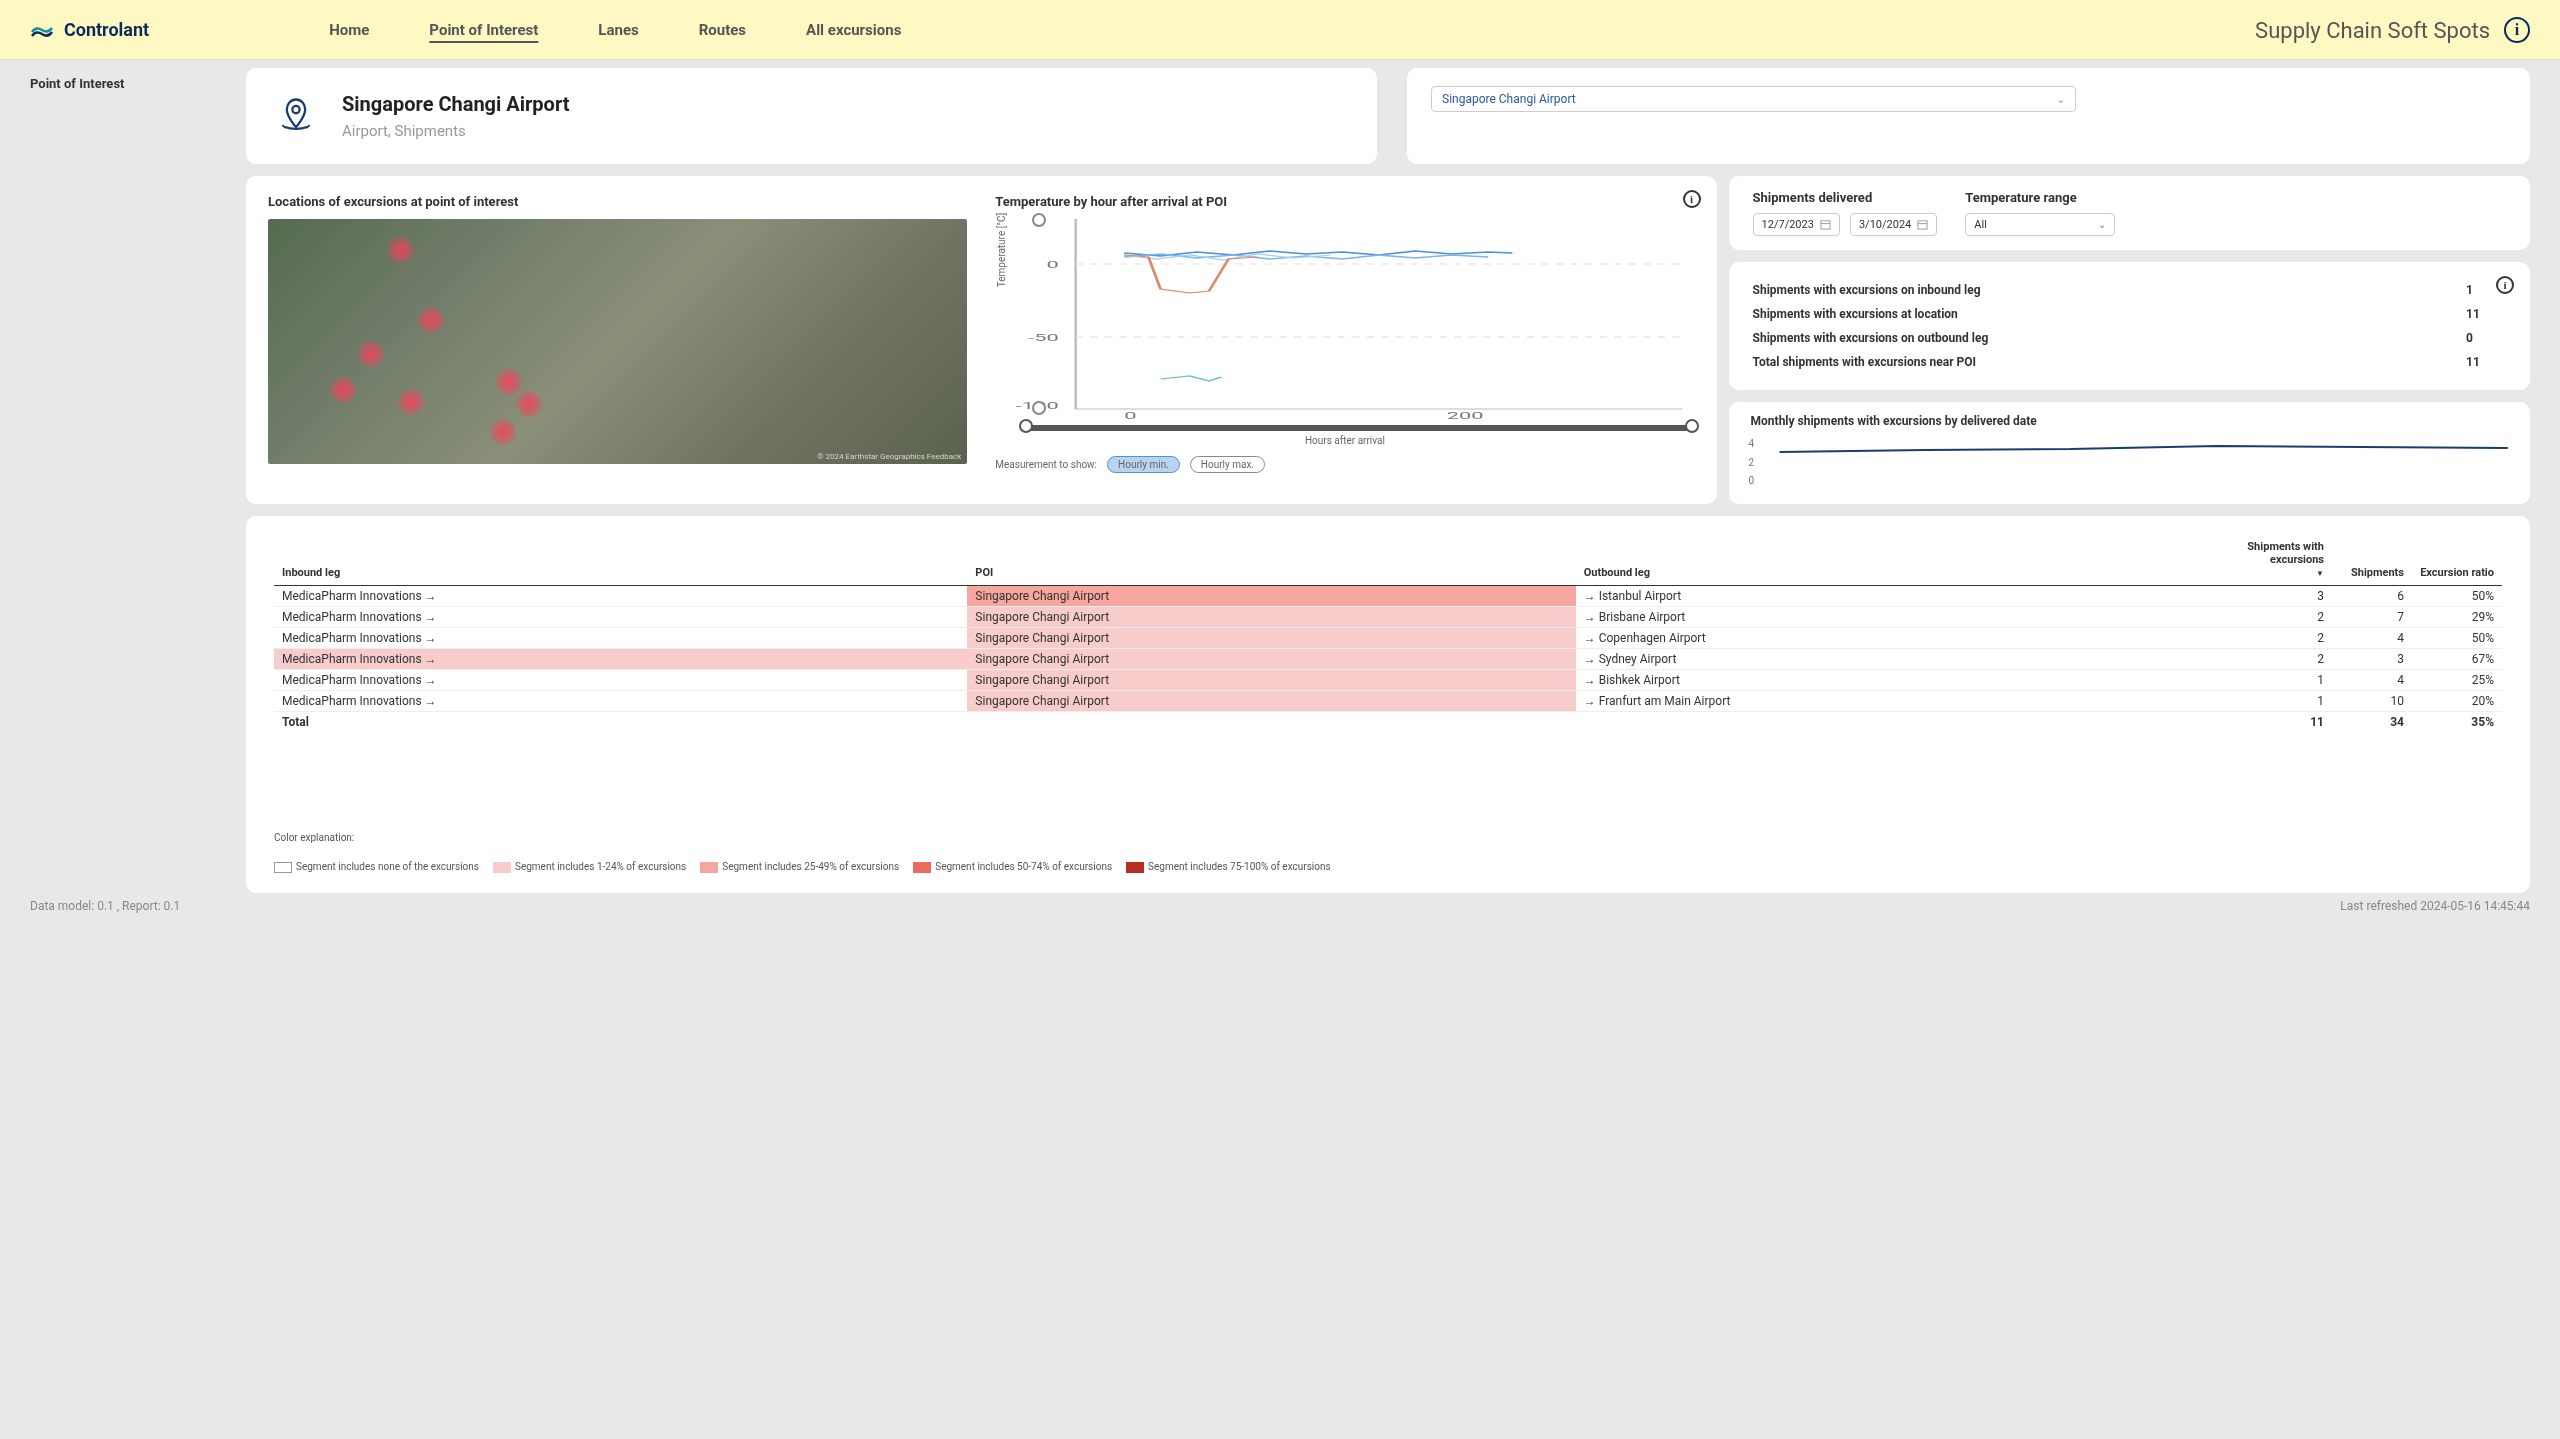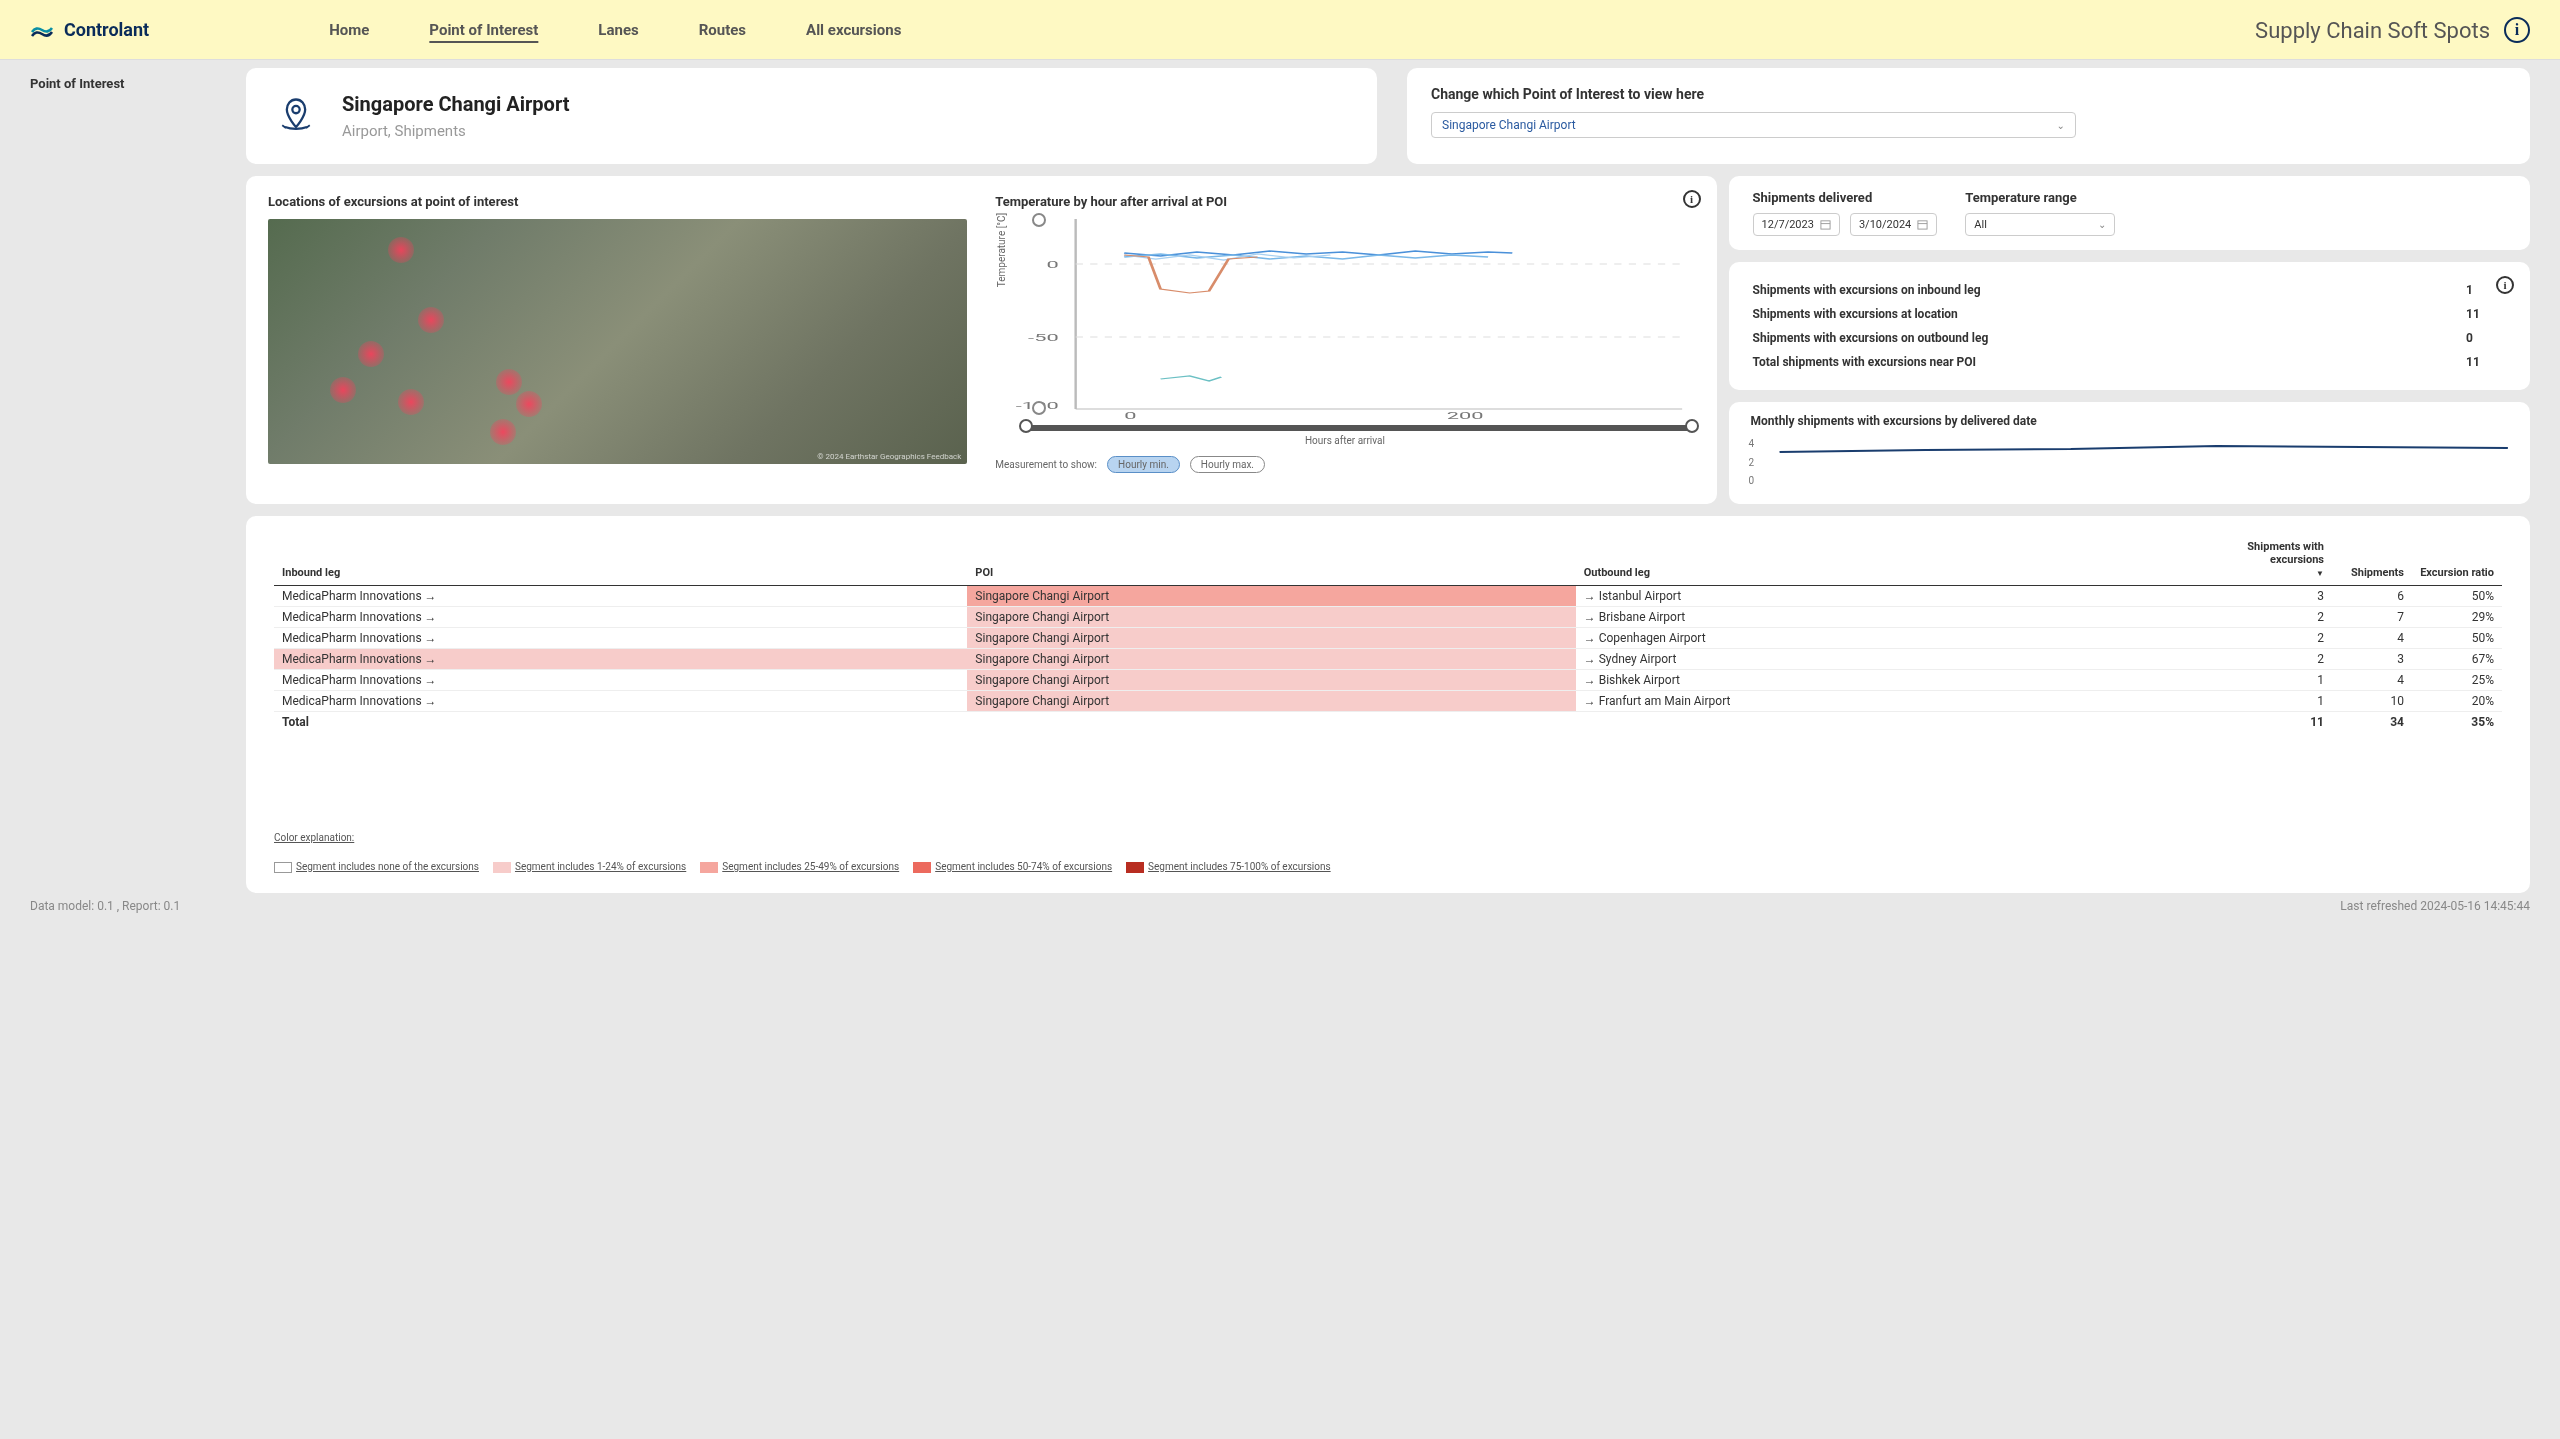--- a/index.html
+++ b/index.html
@@ -73,21 +73,21 @@
     .monthly-chart { height: 48px; position: relative; margin-top: 6px; }
     .y-ticks { position: absolute; left: -2px; top: 0; bottom: 0; display: flex; flex-direction: column; justify-content: space-between; font-size: 10px; color: #777; }
     .table-card { padding: 18px 28px 20px 28px; }
     table { width: 100%; border-collapse: collapse; font-size: 12px; }
     th { text-align: left; font-size: 11px; font-weight: bold; padding: 6px 8px; border-bottom: 1.5px solid #333; vertical-align: bottom; }
     th.num, td.num { text-align: right; }
     td { padding: 3px 8px; border-bottom: 1px solid #eee; }
     tr.total-row td { font-weight: bold; border-top: 1.5px solid #333; border-bottom: none; }
     .hi-25 { background: #f7ccca; }
     .hi-50 { background: #f5a69e; }
-    .legend-row { display: flex; align-items: center; gap: 14px; font-size: 10px; color: #555; margin-top: 100px; flex-wrap: wrap; text-decoration: underline; }
+    .legend-row { display: flex; align-items: center; gap: 14px; font-size: 10px; color: #555; margin-top: 100px; flex-wrap: wrap; }
     .legend-row .intro { display: block; width: 100%; margin-bottom: 4px; }
     .legend-box { width: 18px; height: 11px; display: inline-block; margin-right: 4px; vertical-align: middle; }
     .lb-0 { background: white; border: 1px solid #999; }
     .lb-1 { background: #f7ccca; }
     .lb-25 { background: #f5a69e; }
     .lb-50 { background: #ec6a5e; }
     .lb-75 { background: #b82d21; }
     .footer { display: flex; justify-content: space-between; padding: 2px 30px 6px 30px; font-size: 12px; color: #888; }
     .chev { font-size: 10px; color: #888; }
   </style>
@@ -129,21 +129,20 @@
           <circle cx="24" cy="17" r="4" stroke="#1a3d6e" stroke-width="2.5" fill="none"></circle>
           <path d="M12 36 A18 8 0 0 0 36 36" stroke="#1a3d6e" stroke-width="2.5" fill="none"></path>
           <path d="M9 34 L13 37 M39 34 L35 37" stroke="#1a3d6e" stroke-width="2" fill="none"></path>
         </svg>
         <div>
           <div class="poi-title">Singapore Changi Airport</div>
           <div class="poi-sub">Airport, Shipments</div>
         </div>
       </div>
       <div class="card poi-select-card">
-        <div class="poi-select-label">Change which Point of Interest to view here</div>
         <div class="poi-select">
           <span>Singapore Changi Airport</span>
           <span class="chev">⌄</span>
         </div>
       </div>
     </div>
 
     <div class="row2">
       <div class="card map-charts-card">
         <span class="small-info">i</span>

